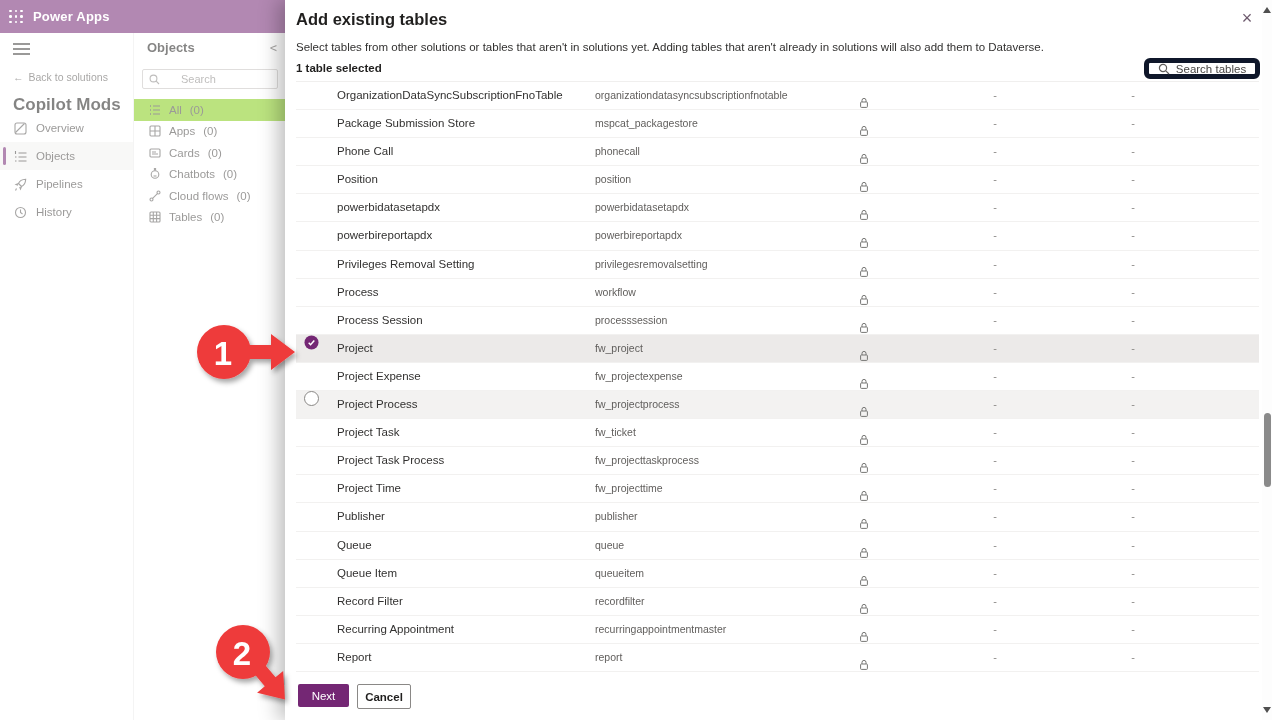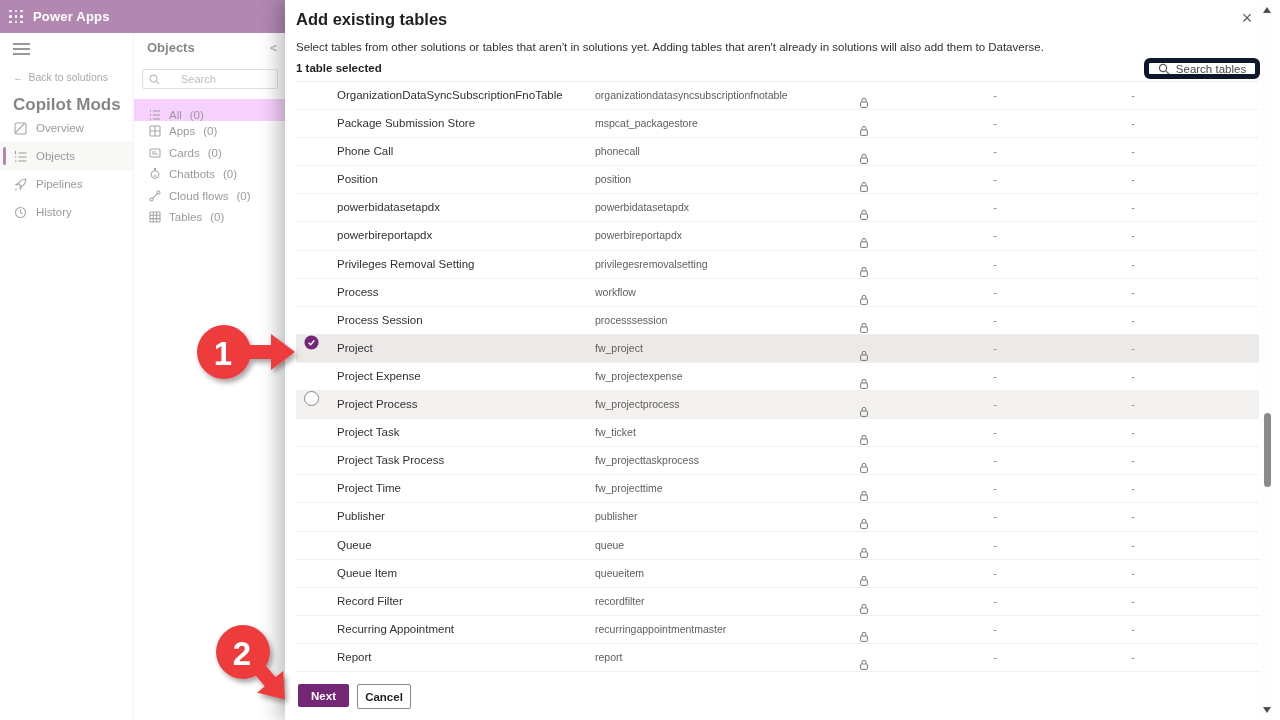--- a/index.html
+++ b/index.html
@@ -24,21 +24,21 @@
   .nav-item.selected { background:#f3f2f1; }
   .nav-item.selected::before { content:""; position:absolute; left:3px; top:5px; bottom:5px; width:3px; background:#742774; border-radius:2px; }
 
   .objects-panel { position:absolute; left:133px; top:33px; width:152px; height:687px; background:#fff; border-left:1px solid #ececeb; z-index:1; }
   .panel-head { position:absolute; left:13px; top:7px; right:8px; display:flex; align-items:center; justify-content:space-between; }
   .panel-title { font-size:13px; font-weight:bold; color:#201f1e; }
   .panel-collapse { font-size:12px; color:#605e5c; cursor:pointer; font-family:"DejaVu Sans Mono", monospace; }
   .panel-search { position:absolute; left:8px; top:36px; width:136px; height:20px; border:1px solid #c6c4c2; border-radius:2px; display:flex; align-items:center; gap:21px; padding:0 6px; color:#8a8886; font-size:11px; background:#fff; }
   .panel-items { position:absolute; left:0; top:66px; width:152px; }
   .panel-item { height:21.5px; display:flex; align-items:center; gap:8px; padding-left:15px; font-size:11.5px; color:#484644; cursor:pointer; }
-  .panel-item.selected { background:#f0abfc;align-items:flex-end; }
+  .panel-item.selected { background:#84cc16; }
   .panel-item .cnt { color:#484644; }
 
   .dim-overlay { position:absolute; left:0; top:0; width:285px; height:720px; background:rgba(255,255,255,0.45); z-index:5; }
 
   
   .dialog { position:absolute; left:285px; top:0; width:995px; height:720px; background:#fff; box-shadow:-7px 0 18px rgba(0,0,0,0.25); z-index:10; }
   .dlg-close { position:absolute; left:951px; top:8px; width:22px; height:22px; font-size:18px; line-height:20px; text-align:center; color:#6d5a6d; cursor:pointer; }
   .dlg-title { position:absolute; left:11px; top:10px; font-size:16.5px; font-weight:bold; color:#201f1e; }
   .dlg-subtitle { position:absolute; left:11px; top:41px; font-size:11.5px; color:#323130; white-space:nowrap; }
   .dlg-count { position:absolute; left:11px; top:62px; font-size:11.5px; font-weight:bold; color:#201f1e; }
@@ -51,21 +51,21 @@
   .trow span { position:absolute; top:0; line-height:27px; white-space:nowrap; }
   .tname { left:41px; font-size:11.5px; color:#323130; }
   .tlogical { left:299px; font-size:10.5px; color:#605e5c; }
   .tlock { left:560px; width:16px; text-align:center; padding-top:8px; }
   .tdash1 { left:689px; width:20px; text-align:center; font-size:11px; color:#8a8886; }
   .tdash2 { left:827px; width:20px; text-align:center; font-size:11px; color:#8a8886; }
   .radio { left:8px; top:6px; width:15px; height:15px; border-radius:50%; display:block; position:absolute; }
   .radio.checked svg { display:block; }
   .radio.empty { border:1px solid #8a8886; background:#fff; }
 
-  .btn-next { position:absolute; left:13px; top:684px; width:51px; height:23px; background:#742774; color:#fff; font-size:11.5px; font-weight:bold; border:none; border-radius:2px; cursor:pointer; font-family:inherit; }
+  .btn-next { position:absolute; left:13px; top:684px; width:51px; height:23px; background:#742774; color:#fff; font-size:11.5px; font-weight:normal; border:none; border-radius:2px; cursor:pointer; font-family:inherit; }
   .btn-cancel { position:absolute; left:72px; top:684px; width:54px; height:25px; background:#fff; color:#201f1e; font-size:11.5px; font-weight:bold; border:1px solid #8a8886; border-radius:2px; cursor:pointer; font-family:inherit; }
 
   
   .scroll-track { position:absolute; left:977px; top:0; width:10px; height:720px; background:#fdfdfd; }
   .scroll-thumb { position:absolute; left:978.5px; top:413px; width:7px; height:74px; background:#8a8a8a; border-radius:4px; cursor:grab; }
   .scroll-up { position:absolute; left:978px; top:7px; width:0; height:0; border-left:4px solid transparent; border-right:4px solid transparent; border-bottom:6px solid #4f4f4f; cursor:pointer; }
   .scroll-down { position:absolute; left:978px; top:707px; width:0; height:0; border-left:4px solid transparent; border-right:4px solid transparent; border-top:6px solid #4f4f4f; cursor:pointer; }
 
   .annotations { position:absolute; inset:0; width:1280px; height:720px; z-index:50; pointer-events:none; }
   .icn { color:#605e5c; }

